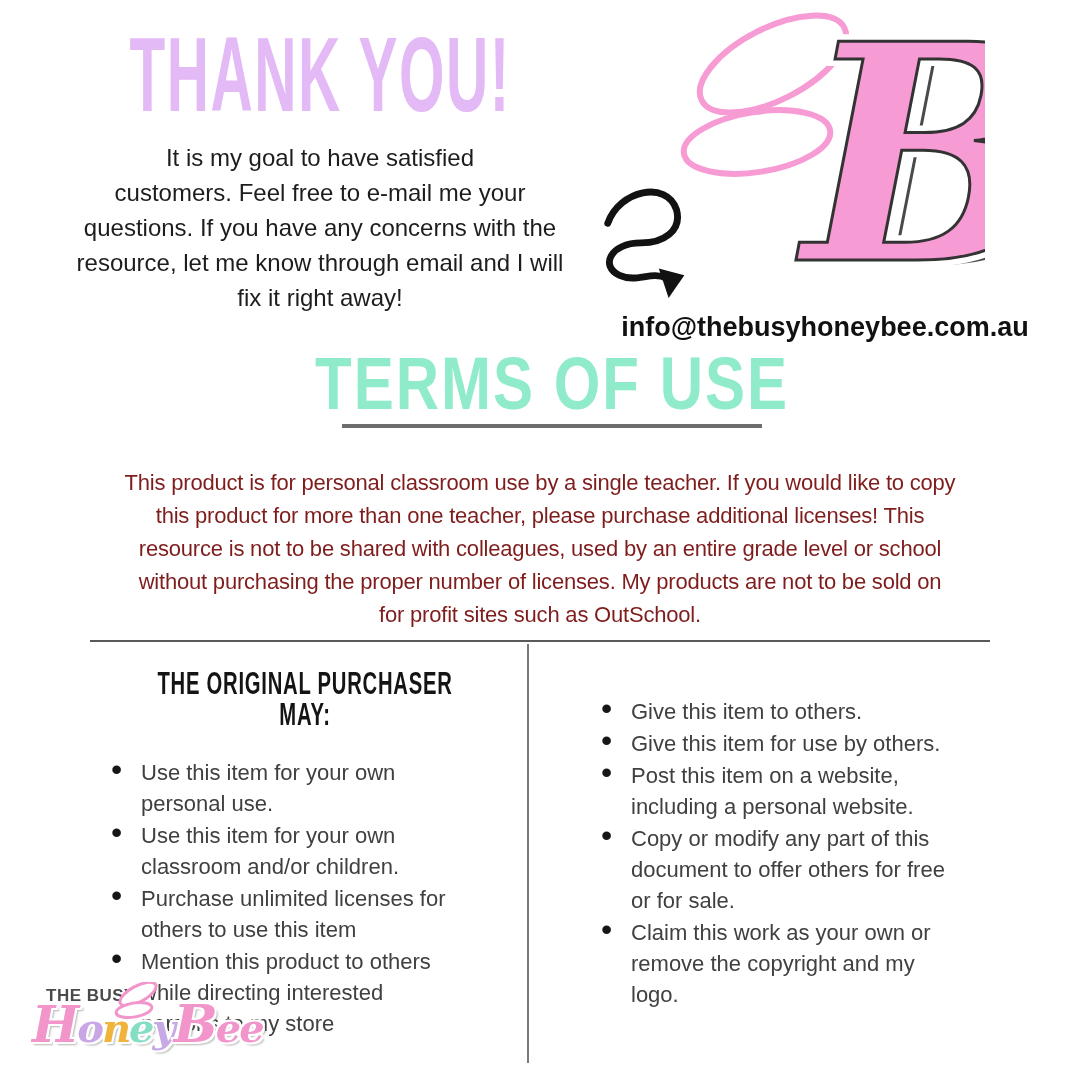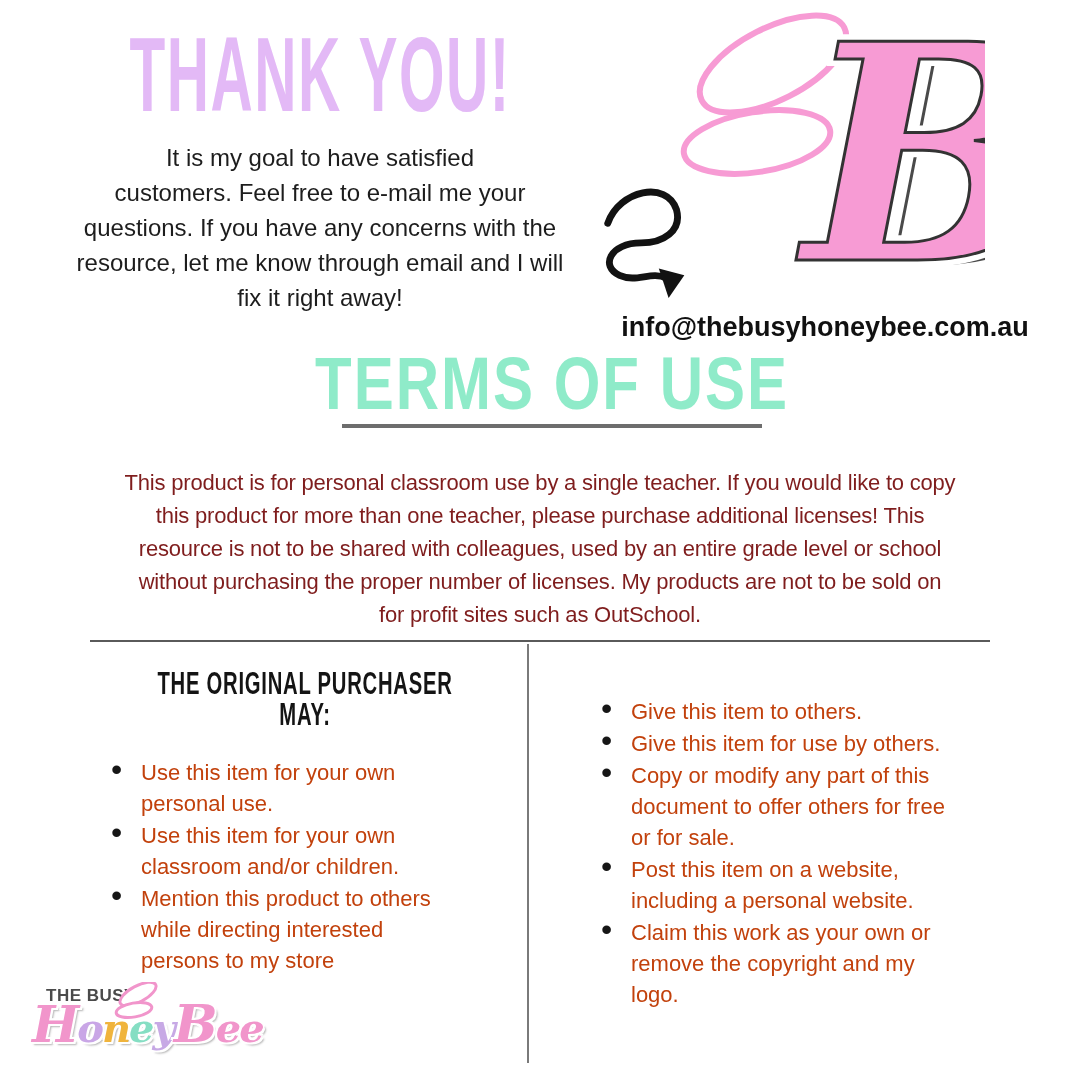--- a/index.html
+++ b/index.html
@@ -40,21 +40,21 @@
   
   .col{position:absolute;top:662px;}
   .col-left{left:95px;width:420px;}
   .col-right{left:555px;width:460px;}
   .col-head-wrap{text-align:center;margin-top:7px;}
   .col-head{display:inline-block;font-size:27px;font-weight:bold;letter-spacing:1px;color:#141414;
             transform:scale(0.75,1.15);transform-origin:center top;line-height:27px;}
   .col ul{list-style:none;margin:34px 0 0 0;padding:0 0 0 10px;}
   .col-right ul{padding-left:40px;}
   .col li{position:relative;padding-left:36px;margin-bottom:1px;font-size:22px;line-height:31px;
-          color:#c2410c;white-space:pre-line;}
+          color:#404040;white-space:pre-line;}
   .col li::before{content:"\2022";position:absolute;left:6px;top:-3px;font-size:32px;color:#161616;}
 
   
   .footer-logo{position:absolute;left:14px;top:986px;width:260px;height:94px;}
   .footer-top{position:absolute;left:32px;top:0px;font-size:17px;font-weight:bold;letter-spacing:0.5px;
               color:#4a4a4a;text-shadow:-1px -1px 0 #fff,1px -1px 0 #fff,-1px 1px 0 #fff,1px 1px 0 #fff;}
   .script{position:absolute;left:18px;top:8px;font-family:"DejaVu Serif",serif;font-style:italic;
           font-weight:bold;font-size:40px;line-height:60px;letter-spacing:-2px;
           text-shadow:-2px -2px 0 #fff,2px -2px 0 #fff,-2px 2px 0 #fff,2px 2px 0 #fff,3px 3px 2px rgba(90,90,90,0.45);}
   .script span:nth-child(1){font-size:50px;}
@@ -108,35 +108,37 @@
 
   <div class="col col-left">
     <div class="col-head-wrap">
       <div class="col-head">THE ORIGINAL PURCHASER MAY:</div>
     </div>
     <ul>
       <li>Use this item for your own
 personal use.</li>
       <li>Use this item for your own
 classroom and/or children.</li>
+      <li>Purchase unlimited licenses for
+others to use this item</li>
       <li>Mention this product to others
 while directing interested
 persons to my store</li>
     </ul>
   </div>
 
   <div class="col col-right">
     <ul>
       <li>Give this item to others.</li>
       <li>Give this item for use by others.</li>
+      <li>Post this item on a website,
+including a personal website.</li>
       <li>Copy or modify any part of this
 document to offer others for free
 or for sale.</li>
-      <li>Post this item on a website,
-including a personal website.</li>
       <li>Claim this work as your own or
 remove the copyright and my
 logo.</li>
     </ul>
   </div>
 
   <div class="footer-logo">
     <div class="footer-top">THE BUSY</div>
     <svg class="footer-wings" width="56" height="40" viewBox="0 0 56 40">
       <ellipse cx="24" cy="12" rx="20" ry="8" transform="rotate(-28 24 12)" fill="#ffffff" stroke="#F195CB" stroke-width="3"></ellipse>

